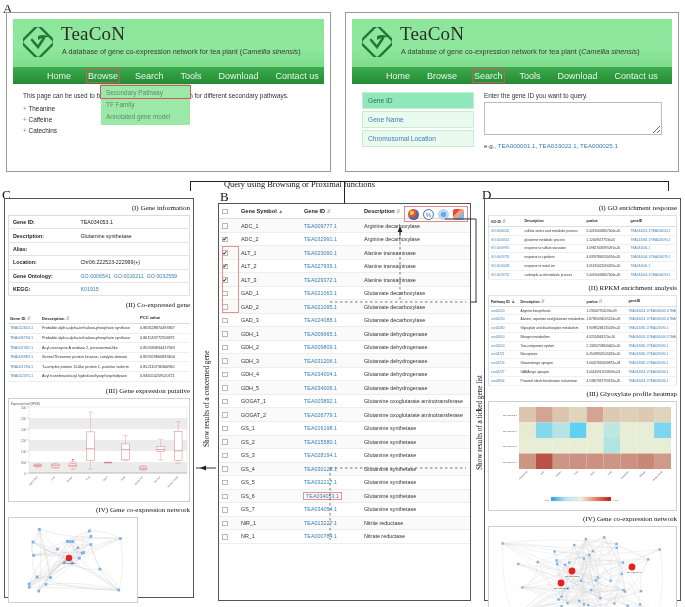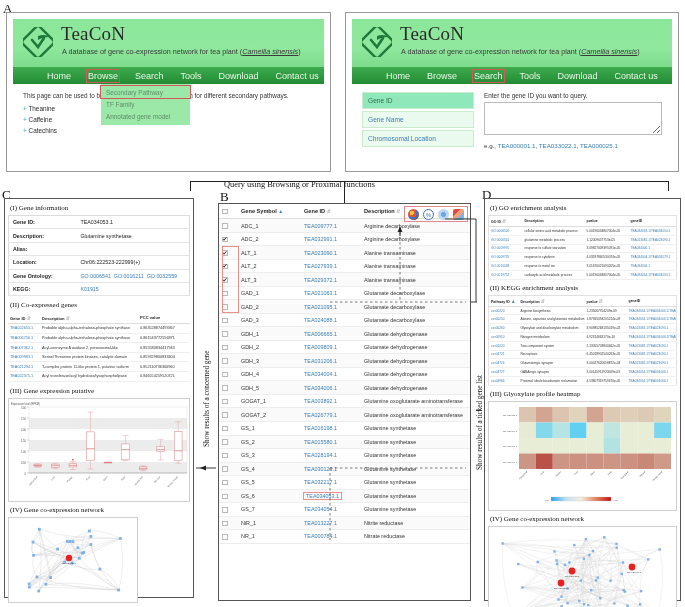--- a/index.html
+++ b/index.html
@@ -43,21 +43,21 @@
   }
   .brand{
     position:absolute; left:48px; top:4px;
     font-size:19px; color:#2b2b2b; letter-spacing:.2px;
     font-family:Liberation Serif, serif;
   }
   .tagline{
     position:absolute; left:49px; top:28px;
     font-size:7.2px; color:#3a3a3a;
   }
-  .tagline i{ font-style:italic;text-decoration:underline; }
+  .tagline i{ font-style:italic; }
   .navbar{
     height:17px;
     background:linear-gradient(180deg,#3faa4e 0%,#2e9a3f 55%,#258a35 100%);
     display:flex; align-items:center;
     padding-left:34px;
     gap:17px;
     position:relative;
   }
   .navbar span{
     font-size:9px; color:#e9f7ea; white-space:nowrap;
@@ -156,21 +156,21 @@
 
   
   #panelC{
     position:absolute; left:4px; top:198px;
     width:190px; height:400px;
     border:1px solid #555; background:#fff;
     padding:3px;
   }
   .sec-title{
     font-family:"Liberation Serif", serif;
-    font-size:7px; color:#111; margin:2px 0 3px 2px;
+    font-size:7px; color:#111; margin:2px 0 3px 2px;text-align:right;
   }
   .info-table{ width:100%; border-collapse:collapse; border:1px solid #dcdcdc; }
   .info-table td{
     font-size:5.3px; padding:3.2px 4px; border-bottom:1px solid #e4e4e4; color:#222;
   }
   .info-table td.k{ font-weight:bold; width:68px; }
   .info-table a{ color:#3a7fb5; text-decoration:none; }
   .co-table{ width:100%; border-collapse:collapse; table-layout:fixed; }
   .co-table th{
     font-size:4.1px; text-align:left; padding:2.4px 2px;
@@ -525,21 +525,21 @@
           <td class="k">Gene Ontology:</td>
           <td><a href="#">GO:0006541</a> &nbsp;<a href="#">GO:0016211</a> &nbsp;<a href="#">GO:0032559</a></td>
         </tr>
         <tr>
           <td class="k">KEGG:</td>
           <td><a href="#">K01915</a></td>
         </tr>
       </tbody>
   </table>
 
-  <div class="sec-title" style="margin-top:5px;">(II) Co-expressed genes</div>
+  <div class="sec-title" style="margin-top:5px;">(II) Co-expressed gene</div>
   <table class="co-table">
     <colgroup>
         <col style="width:32px">
         <col>
         <col style="width:52px">
       </colgroup>
     <thead>
         <tr>
       <th><span>Gene ID</span> <span class="sortdim">⇵</span></th>
       <th><span>Description</span> <span class="sortdim">⇵</span></th>
@@ -761,21 +761,21 @@
         <rect x="73.30850480109738" y="33.114583333333336" width="2.8" height="2.8" fill="#7fb3e8"></rect>
         <rect x="89.52462277091907" y="49.68644547325103" width="2.8" height="2.8" fill="#7fb3e8"></rect>
         <circle cx="60" cy="40" r="3.2" fill="#e8201f"></circle>
         <text x="60" y="46" font-size="2.4" fill="#444" text-anchor="middle" font-family="Liberation Sans">TEA034053.1</text>
       </svg>
   </div>
 </div>
 
 <div class="panel-letter" style="left:482px; top:187px;">D</div>
 <div id="panelD">
-  <div class="sec-title">(I) GO enrichment analysis</div>
+  <div class="sec-title">(I) GO enrichment response</div>
   <table class="mini-table">
     <colgroup>
         <col style="width:34px">
         <col style="width:62px">
         <col style="width:44px">
         <col>
       </colgroup>
     <thead>
         <tr>
       <th><span>GO ID</span> <span class="sortdim">⇵</span></th>
@@ -817,21 +817,21 @@
         </tr>
         <tr>
           <td class="lnk">GO:0019752</td>
           <td>carboxylic acid metabolic process</td>
           <td>5.00190034807004e-05</td>
           <td class="lnk">TEA034054.1/TEA034053.1</td>
         </tr>
       </tbody>
   </table>
 
-  <div class="sec-title" style="margin-top:4px;">(II) KEGG enrichment analysis</div>
+  <div class="sec-title" style="margin-top:4px;">(II) RPKM enrichment analysis</div>
   <table class="mini-table">
     <colgroup>
         <col style="width:30px">
         <col style="width:66px">
         <col style="width:42px">
         <col>
       </colgroup>
     <thead>
         <tr>
       <th><span>Pathway ID</span> <span class="sortarrow">▲</span></th>

